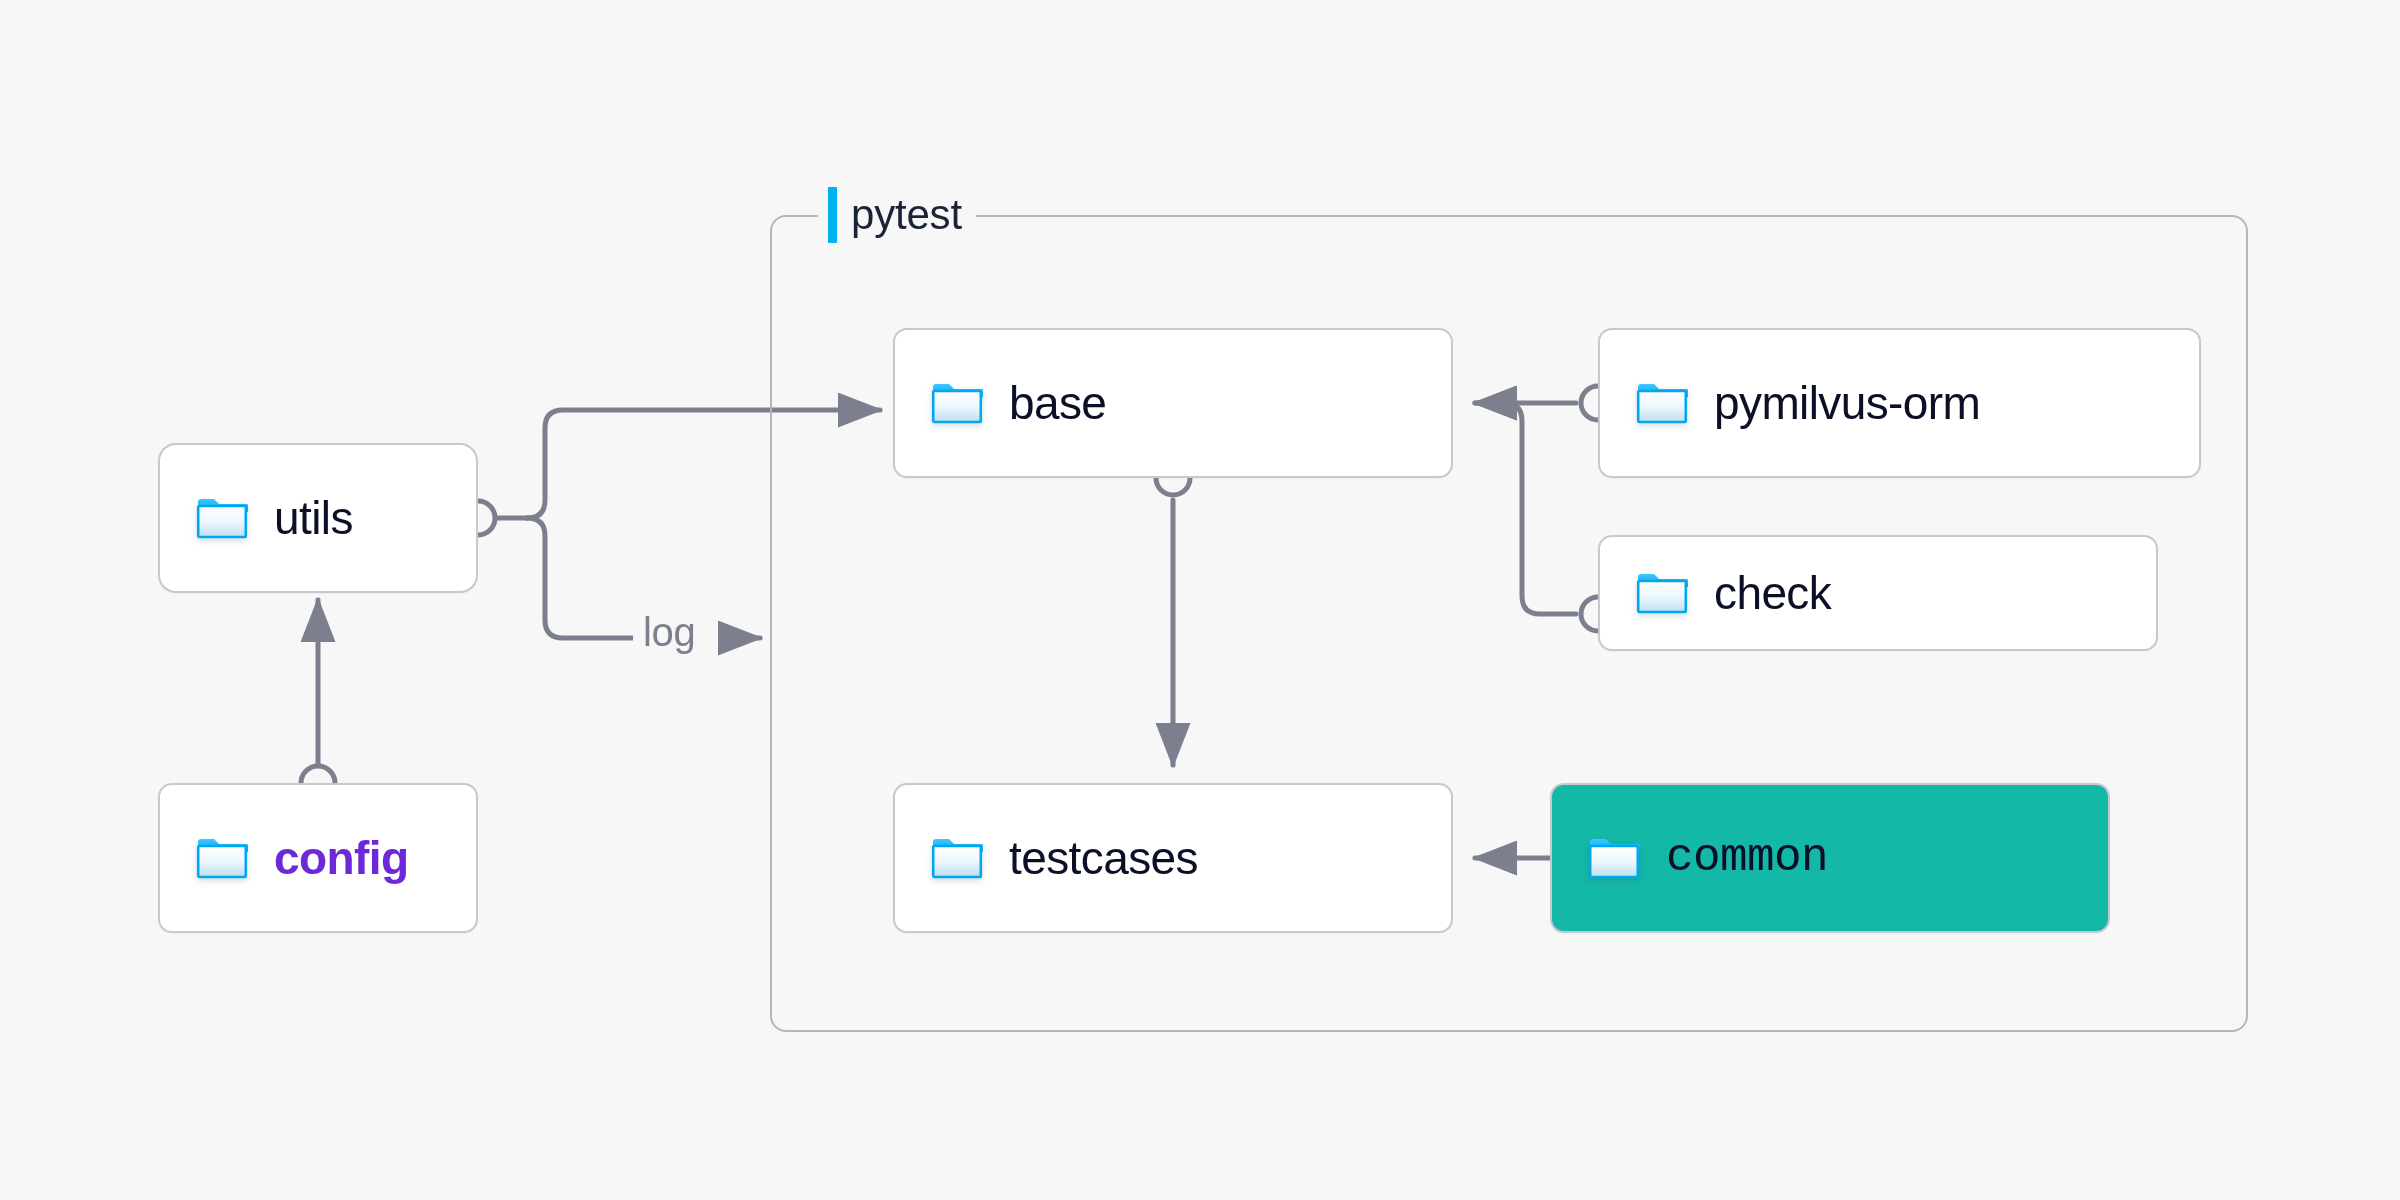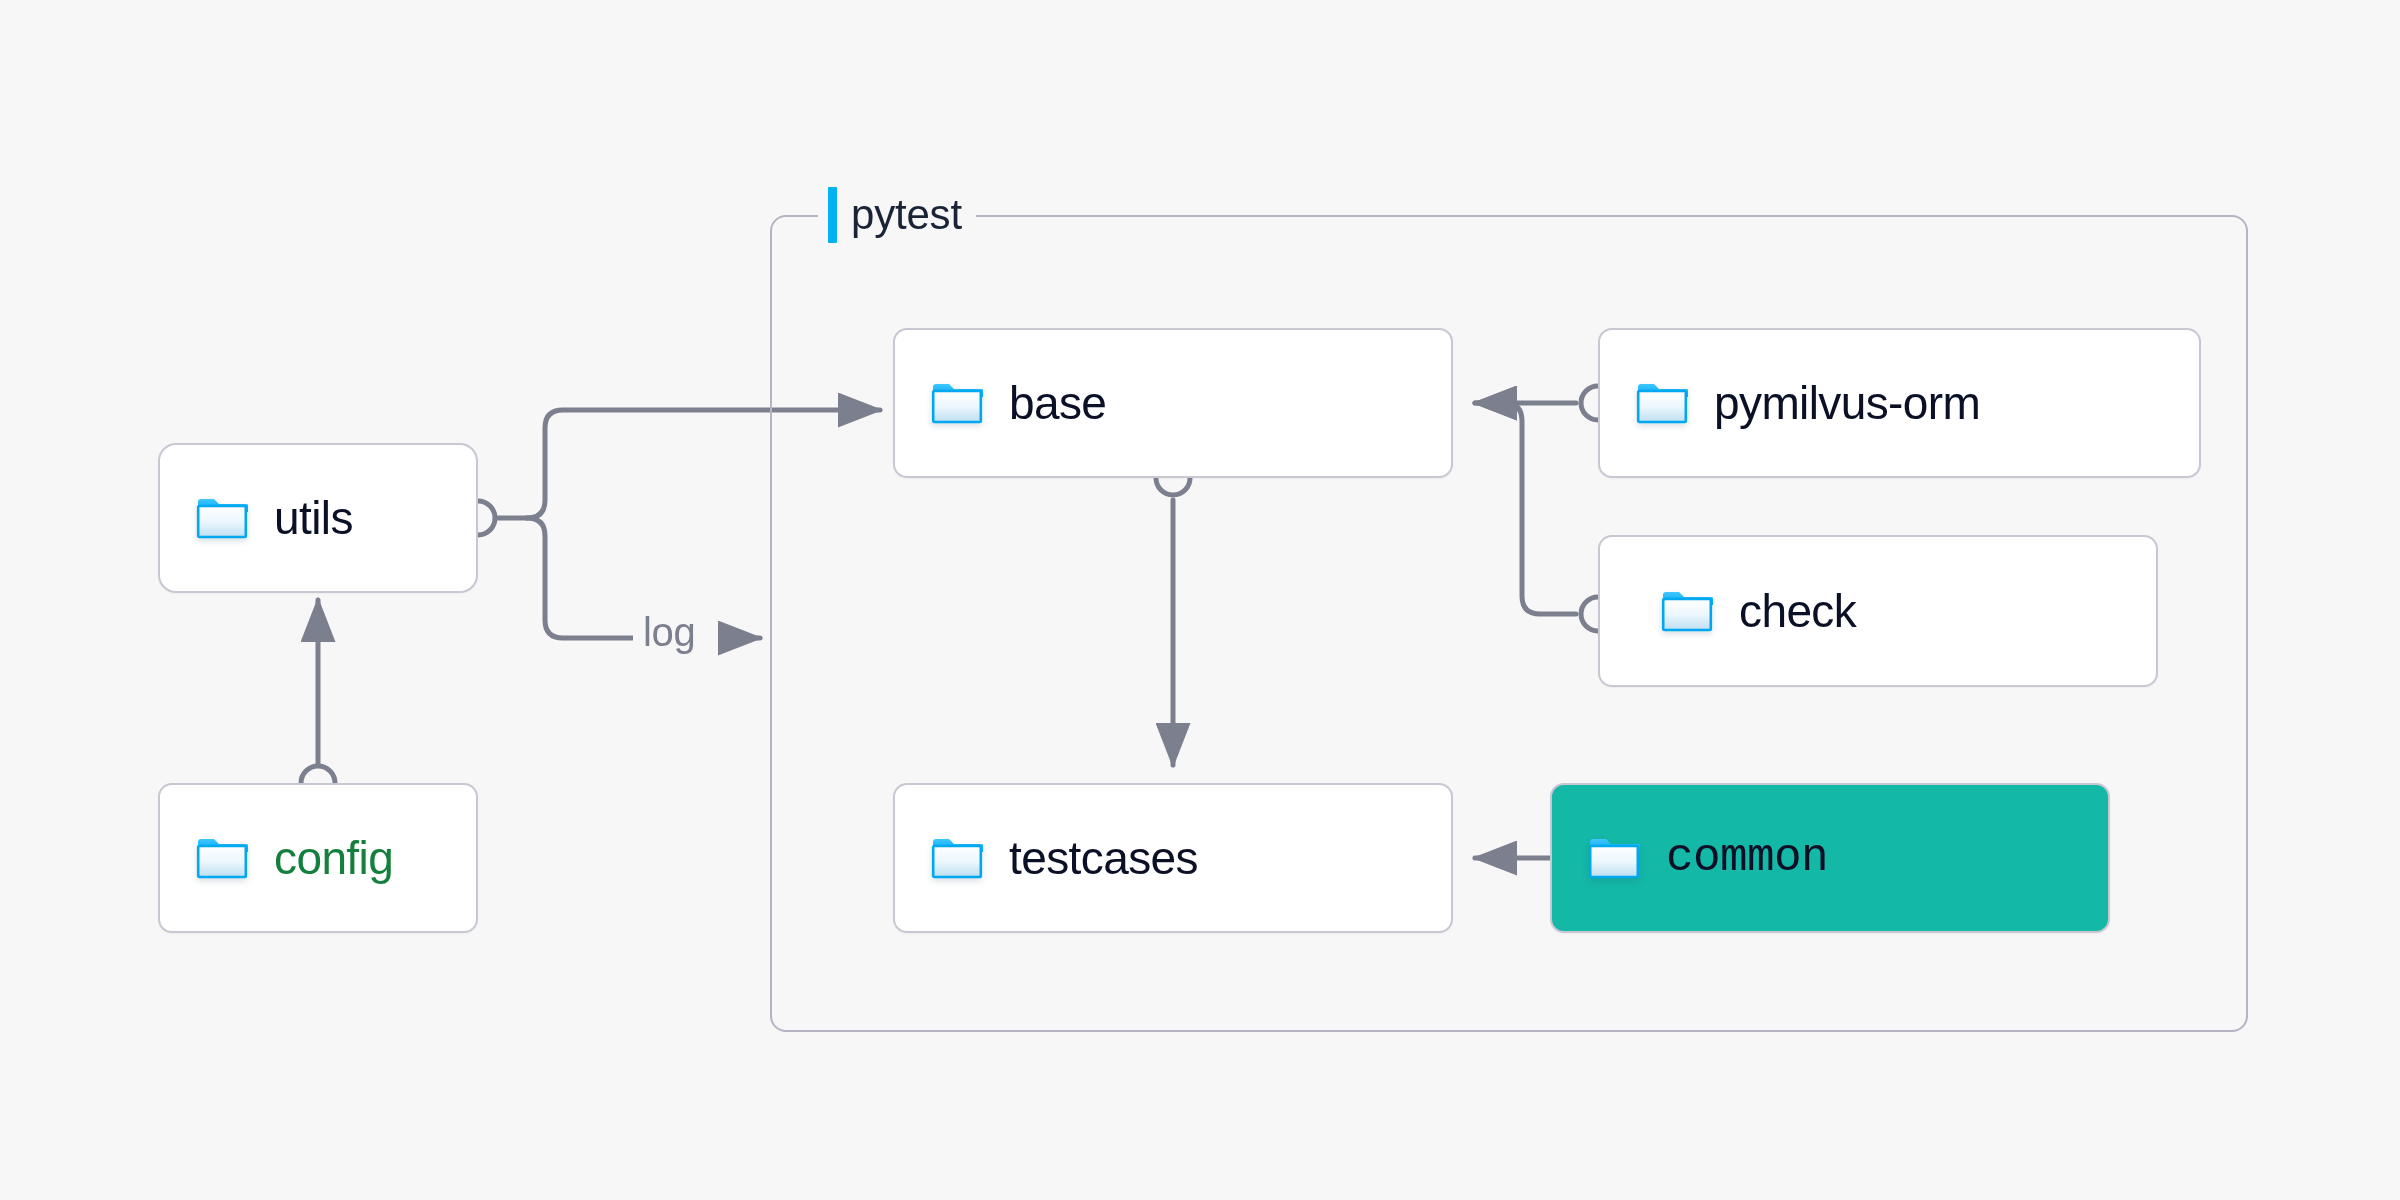--- a/index.html
+++ b/index.html
@@ -202,21 +202,21 @@
                   <stop offset="50%" stop-color="#ecf7fd"></stop>
                   <stop offset="100%" stop-color="#bedff2"></stop>
                 </linearGradient>
                 <linearGradient id="fTab1" x1="0" y1="0" x2="0" y2="1">
                   <stop offset="0%" stop-color="#3fc6ff"></stop>
                   <stop offset="100%" stop-color="#00a8ef"></stop>
                 </linearGradient>
               </defs>
             </svg>
           </span>
-          <span class="node-label" style="color: #15803d;">config</span>
+          <span class="node-label" style="color: #6d28d9; font-weight: bold;">config</span>
         </div>
       </div>
       <div class="node" style="left: 893px; top: 328px; width: 560px; height: 150px; border-color: rgb(201, 199, 210); background: rgb(255, 255, 255);">
         <div class="node-inner">
           <span style="display: inline-flex;">
             <svg class="folder-icon" viewBox="0 0 52 44" xmlns="http://www.w3.org/2000/svg">
               <path d="M2 7 a3 3 0 0 1 3 -3 h13 l5 5 h27 a3 3 0 0 1 3 3 v5 H2 Z" fill="url(#fTab2)"></path>
               <rect x="2.2" y="11" width="47.6" height="31" rx="1.2" fill="url(#fBody2)" stroke="#00a8ef" stroke-width="2.6"></rect>
               <defs>
                 <linearGradient id="fBody2" x1="0" y1="0" x2="0" y2="1">
@@ -271,21 +271,21 @@
                 <linearGradient id="fTab4" x1="0" y1="0" x2="0" y2="1">
                   <stop offset="0%" stop-color="#3fc6ff"></stop>
                   <stop offset="100%" stop-color="#00a8ef"></stop>
                 </linearGradient>
               </defs>
             </svg>
           </span>
           <span class="node-label" style="color: rgb(11, 16, 39);">pymilvus-orm</span>
         </div>
       </div>
-      <div class="node" style="left: 1598px; top: 535px; width: 560px; height: 152px; border-color: rgb(201, 199, 210); background: rgb(255, 255, 255); padding-left: 25px;">
+      <div class="node" style="left: 1598px; top: 535px; width: 560px; height: 116px; border-color: rgb(201, 199, 210); background: rgb(255, 255, 255);">
         <div class="node-inner">
           <span style="display: inline-flex;">
             <svg class="folder-icon" viewBox="0 0 52 44" xmlns="http://www.w3.org/2000/svg">
               <path d="M2 7 a3 3 0 0 1 3 -3 h13 l5 5 h27 a3 3 0 0 1 3 3 v5 H2 Z" fill="url(#fTab5)"></path>
               <rect x="2.2" y="11" width="47.6" height="31" rx="1.2" fill="url(#fBody5)" stroke="#00a8ef" stroke-width="2.6"></rect>
               <defs>
                 <linearGradient id="fBody5" x1="0" y1="0" x2="0" y2="1">
                   <stop offset="0%" stop-color="#ffffff"></stop>
                   <stop offset="50%" stop-color="#ecf7fd"></stop>
                   <stop offset="100%" stop-color="#bedff2"></stop>

